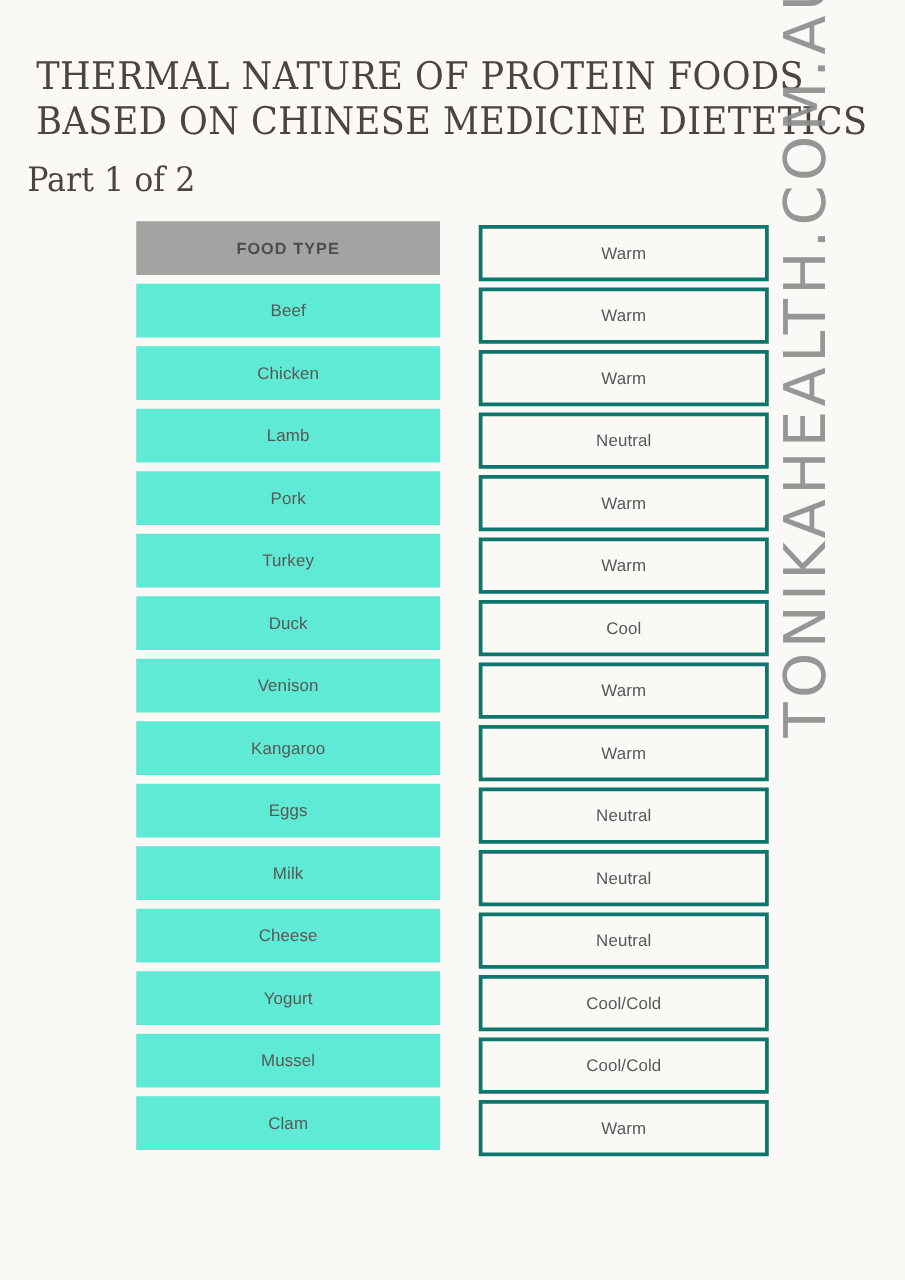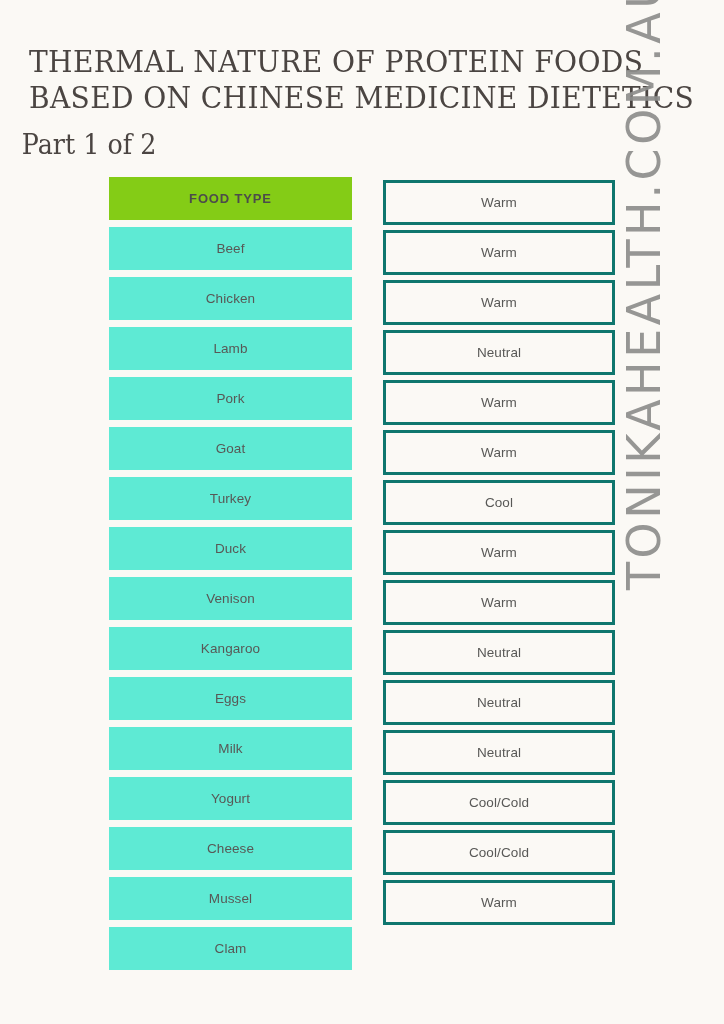--- a/index.html
+++ b/index.html
@@ -76,21 +76,21 @@
     align-items: center;
     justify-content: center;
     box-sizing: border-box;
     font-size: 13.5px;
     color: #585856;
     letter-spacing: 0.1px;
   }
   .cell:last-child { margin-bottom: 0; }
 
   .head {
-    background: #84cc16;
+    background: #a3a3a3;
     font-weight: 700;
     font-size: 13px;
     letter-spacing: 0.85px;
     color: #4c4c4a;
     text-transform: uppercase;
   }
   .col-nature .head { margin-bottom: 9px; }
 
   .cell-food {
     background: #5eead4;
@@ -139,29 +139,28 @@
 
   <div class="table-wrap">
 
     <div class="col col-food">
       <div class="cell head">FOOD TYPE</div>
       <div id="food-cells">
           <div class="cell cell-food">Beef</div>
           <div class="cell cell-food">Chicken</div>
           <div class="cell cell-food">Lamb</div>
           <div class="cell cell-food">Pork</div>
-          <div class="cell cell-food">Goat</div>
           <div class="cell cell-food">Turkey</div>
           <div class="cell cell-food">Duck</div>
           <div class="cell cell-food">Venison</div>
           <div class="cell cell-food">Kangaroo</div>
           <div class="cell cell-food">Eggs</div>
           <div class="cell cell-food">Milk</div>
+          <div class="cell cell-food">Cheese</div>
           <div class="cell cell-food">Yogurt</div>
-          <div class="cell cell-food">Cheese</div>
           <div class="cell cell-food">Mussel</div>
           <div class="cell cell-food">Clam</div>
         </div>
     </div>
 
     <div class="col col-nature">
       <div id="nature-cells">
           <div class="cell cell-nature">Warm</div>
           <div class="cell cell-nature">Warm</div>
           <div class="cell cell-nature">Warm</div>

